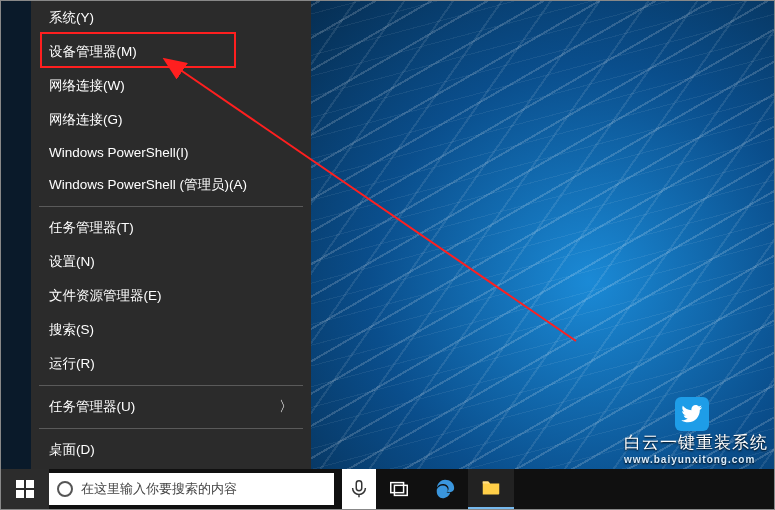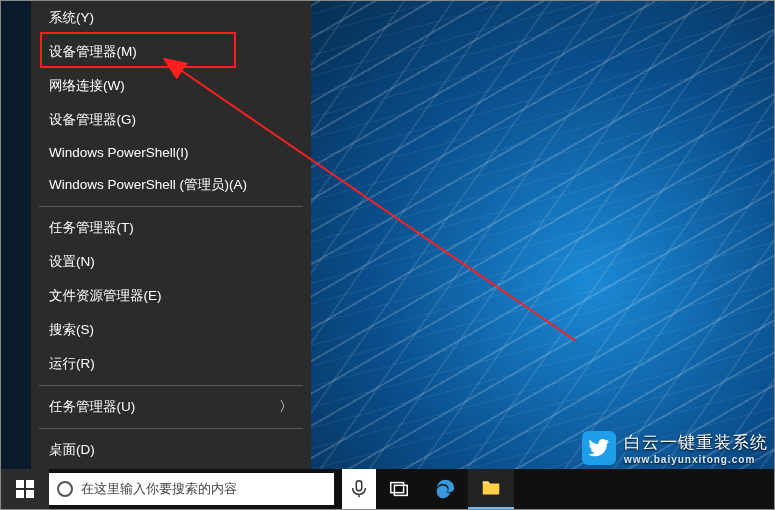--- a/index.html
+++ b/index.html
@@ -104,20 +104,21 @@
   .watermark {
     position: absolute;
     right: 6px;
     bottom: 44px;
     display: flex;
     align-items: center;
     color: #fff;
     font-size: 14px;
     text-shadow: 0 1px 2px #000;
     z-index: 10;
+    flex-direction: column;
   }
   .watermark .bird {
     width: 34px; height: 34px;
     background: #1e9de8;
     border-radius: 6px;
     display: flex; align-items: center; justify-content: center;
     margin-right: 8px;
   }
   .watermark .bird svg { width: 22px; height: 22px; fill: #fff; }
   .watermark .wtxt .line1 { font-size: 17px; letter-spacing: 1px; }
@@ -176,21 +177,21 @@
     <div class="item">
         <span>系统(Y)</span>
       </div>
     <div class="item">
         <span>设备管理器(M)</span>
       </div>
     <div class="item">
         <span>网络连接(W)</span>
       </div>
     <div class="item">
-        <span>设备管理器(G)</span>
+        <span>网络连接(G)</span>
       </div>
     <div class="item">
         <span>Windows PowerShell(I)</span>
       </div>
     <div class="item">
         <span>Windows PowerShell (管理员)(A)</span>
       </div>
     <div class="sep"></div>
     <div class="item">
         <span>任务管理器(T)</span>

